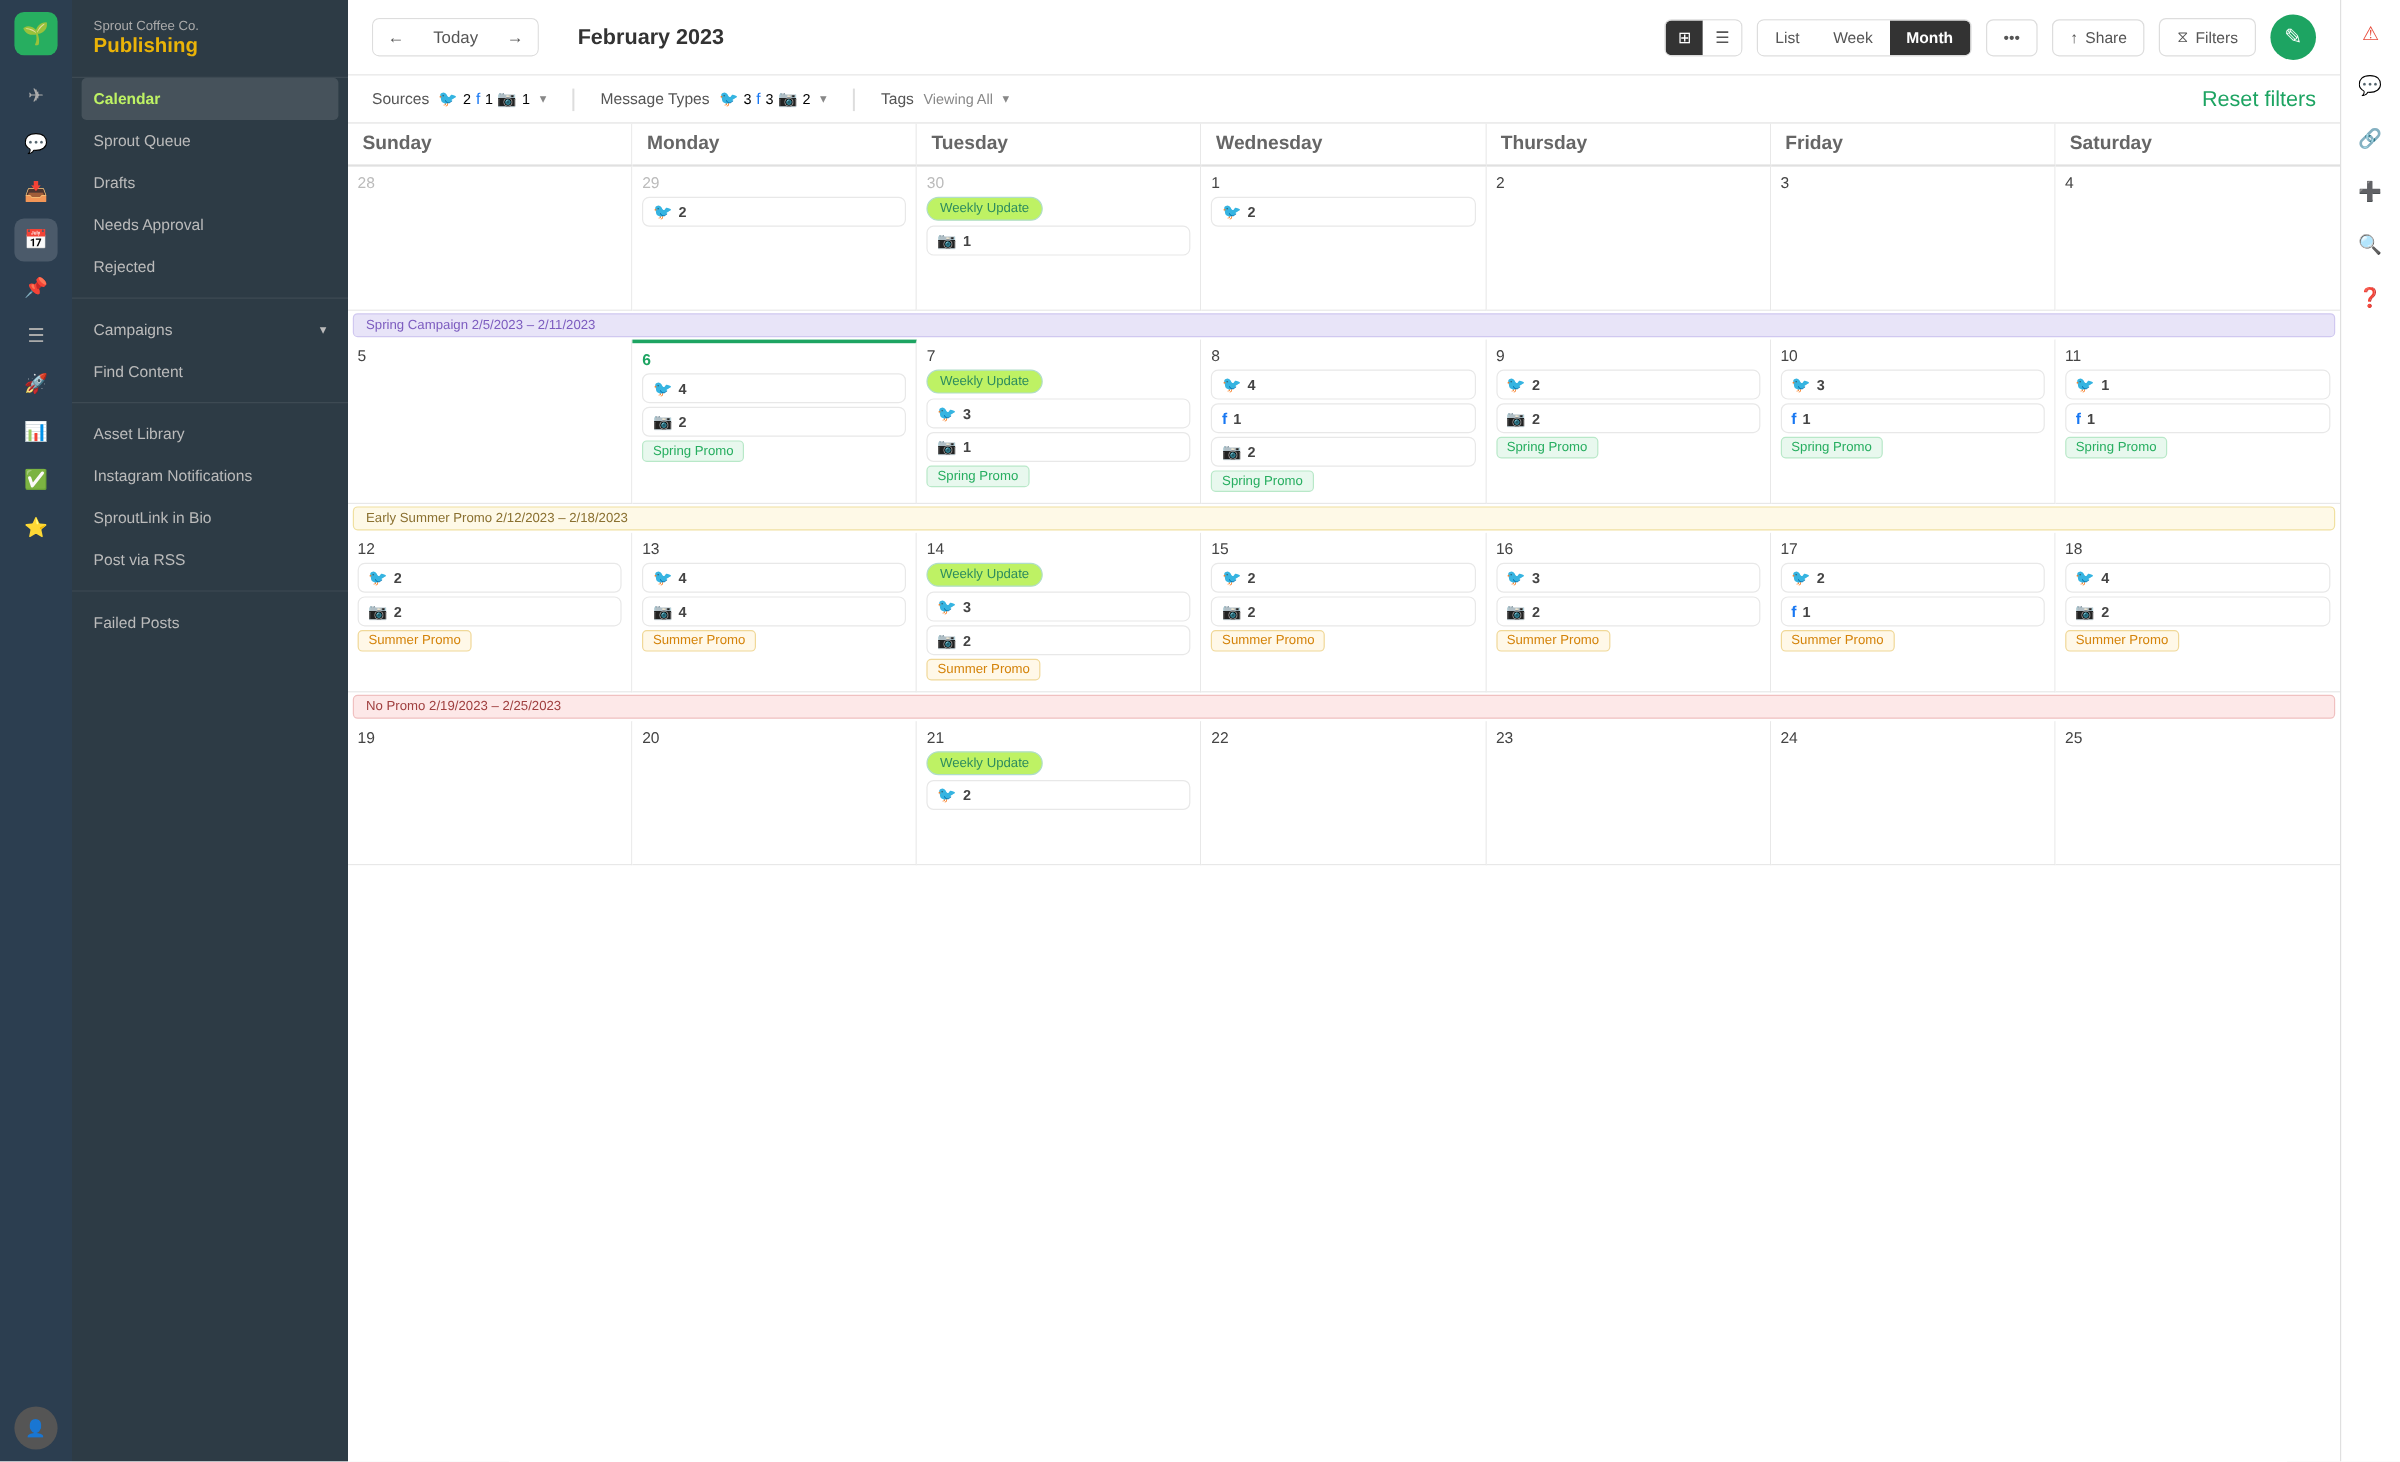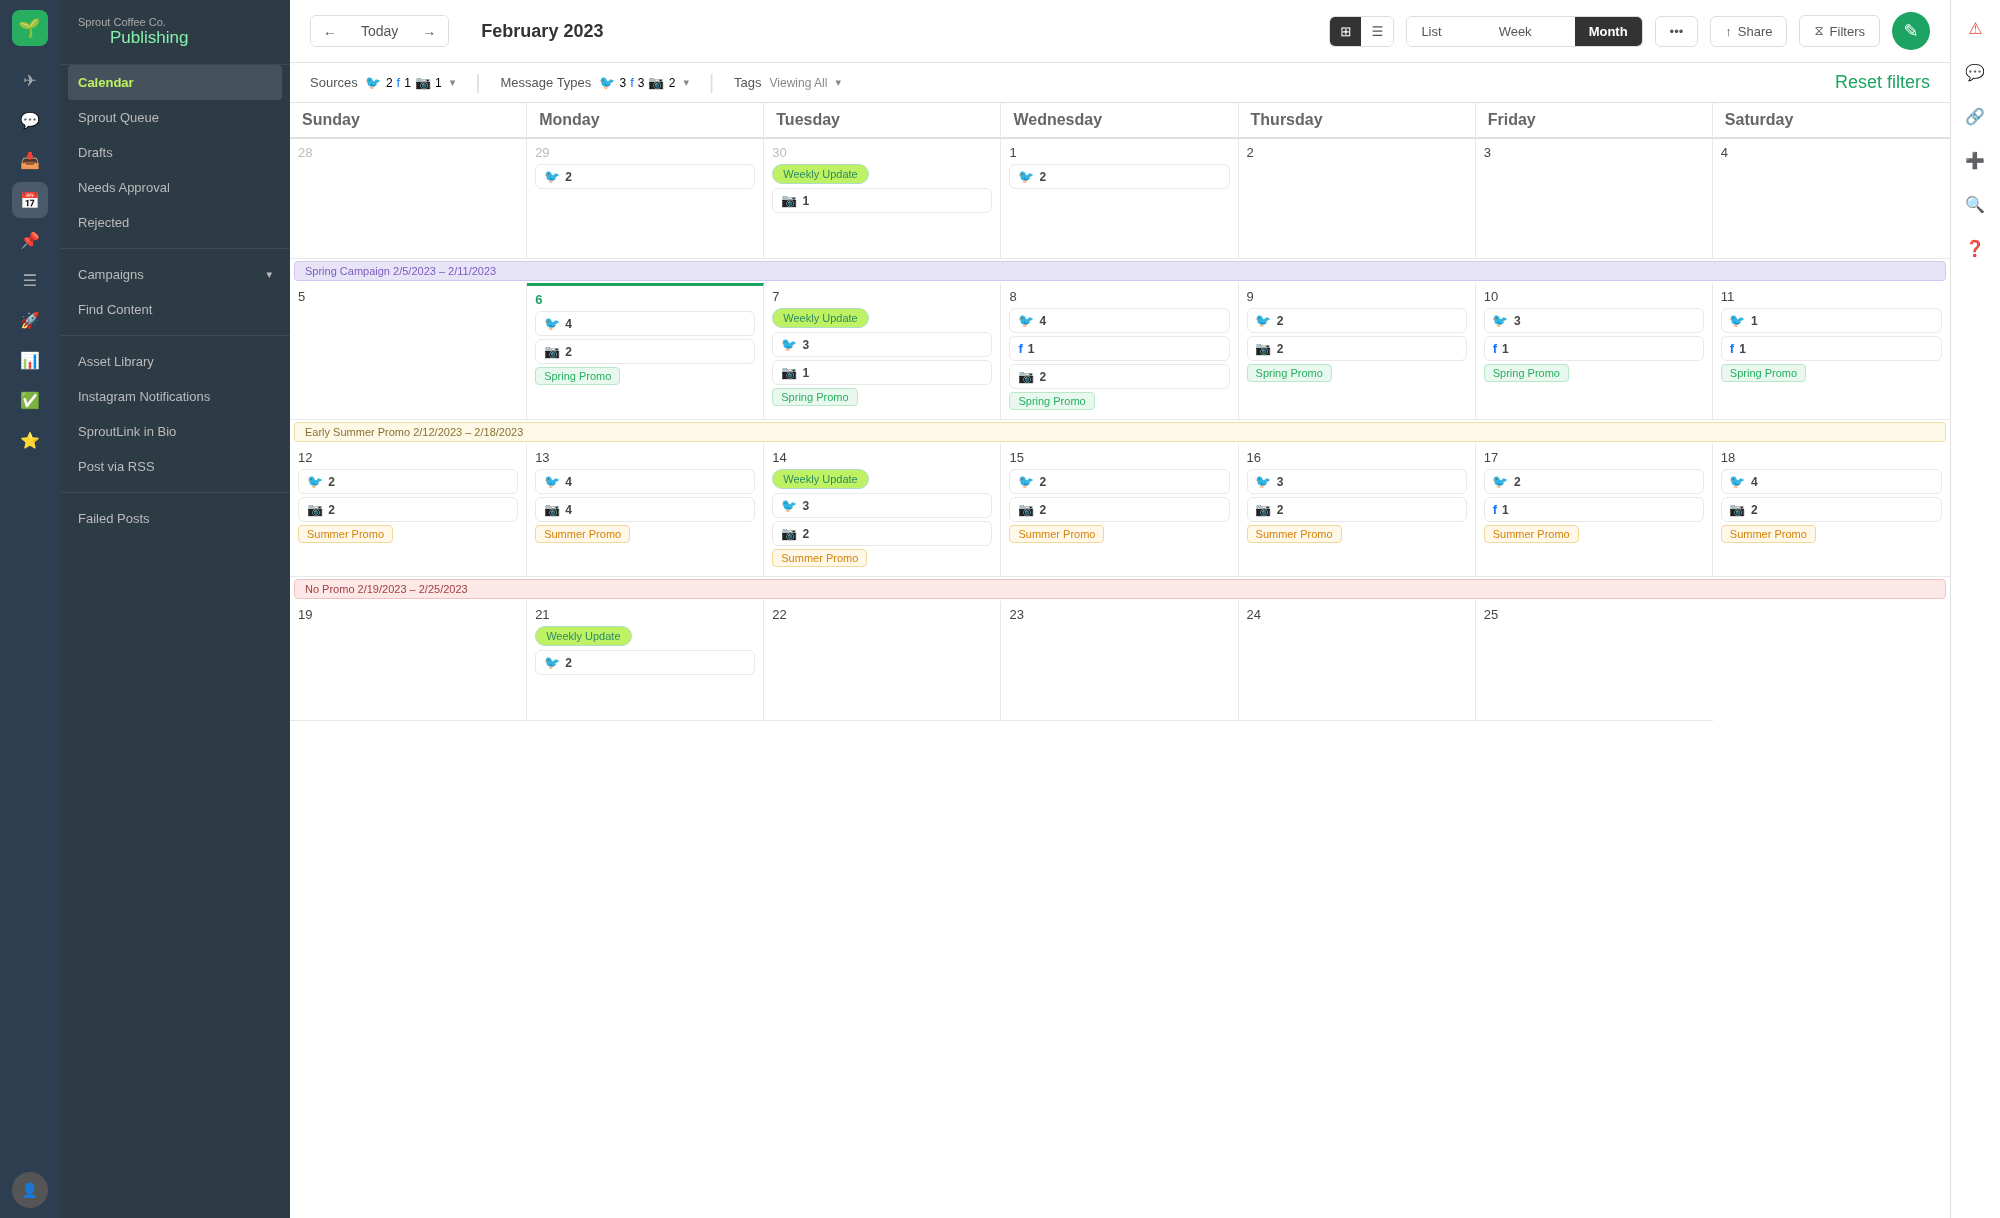--- a/index.html
+++ b/index.html
@@ -61,21 +61,21 @@
       color: #ccc;
       display: flex;
       flex-direction: column;
       overflow-y: auto;
     }
     .main-sidebar .brand {
       padding: 16px 18px;
       border-bottom: 1px solid rgba(255,255,255,0.08);
     }
     .main-sidebar .brand .company { font-size: 11px; color: #aaa; }
-    .main-sidebar .brand .product { font-size: 17px; font-weight: 400; color: #86efac; margin-left: 32px; }
+    .main-sidebar .brand .product { font-size: 17px; font-weight: 700; color: #eab308; }
     .main-sidebar .nav-item {
       padding: 10px 18px;
       cursor: pointer;
       color: #bbb;
       font-size: 13px;
       display: flex;
       align-items: center;
       justify-content: space-between;
       border-radius: 0;
     }
@@ -137,21 +137,20 @@
       padding: 7px 10px;
       cursor: pointer;
       color: #555;
     }
     .toolbar .view-toggles button.active { background: #333; color: white; }
     .toolbar .view-mode-btns {
       display: flex;
       border: 1px solid #ddd;
       border-radius: 6px;
       overflow: hidden;
-      gap: 29px;
     }
     .toolbar .view-mode-btns button {
       background: white;
       border: none;
       padding: 7px 14px;
       cursor: pointer;
       font-size: 13px;
       color: #555;
     }
     .toolbar .view-mode-btns button.active { background: #333; color: white; font-weight: 600; }
@@ -684,20 +683,23 @@
 
     <div class="calendar-week">
       <div class="campaign-banner">
         <div class="campaign-bar red">No Promo 2/19/2023 – 2/25/2023</div>
       </div>
       <div class="week-cells">
         <div class="day-cell">
           <div class="day-num">19</div>
         </div>
         <div class="day-cell">
+          <div class="day-num">20</div>
+        </div>
+        <div class="day-cell">
           <div class="day-num">21</div>
           <span class="weekly-update-badge">Weekly Update</span>
           <div class="post-item">
             <span class="tw">🐦</span>
               <span>2</span>
           </div>
         </div>
         <div class="day-cell">
           <div class="day-num">22</div>
         </div>

